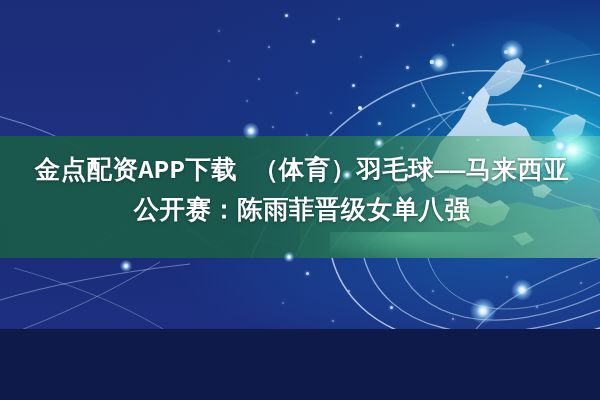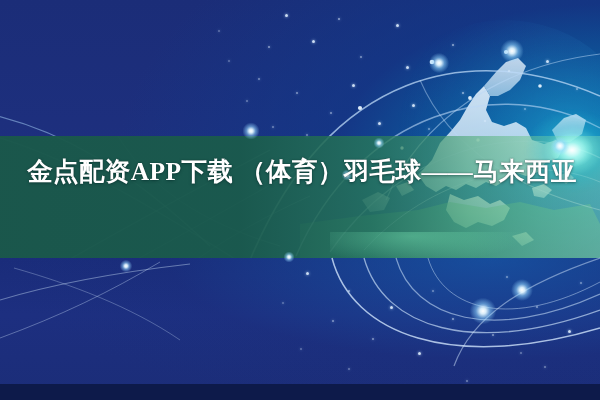--- a/index.html
+++ b/index.html
@@ -3,23 +3,23 @@
 <meta charset="utf-8">
 <style>
   html, body {
     margin: 0;
     padding: 0;
     background: #0d1a4a;
   }
   #stage {
     position: relative;
     width: 600px;
-    height: 384px;
+    height: 329px;
     overflow: hidden;
-    font-family: Liberation Serif, serif;
+    font-family: Liberation Mono, monospace;
     background: #404040;
   }
 
   
   .layer {
     position: absolute;
     inset: 0;
     pointer-events: none;
   }
   #bg-base {
@@ -302,15 +302,16 @@
   <div class="pt" style="left:404px;top:386px;width:2px;height:2px;opacity:.45"></div>
   <div class="pt" style="left:348px;top:368px;width:2px;height:2px;opacity:.45"></div>
   <div class="pt" style="left:300px;top:348px;width:2px;height:2px;opacity:.4"></div>
   <div class="pt" style="left:282px;top:302px;width:2px;height:2px;opacity:.4"></div>
   <div class="pt" style="left:506px;top:276px;width:2px;height:2px;opacity:.55"></div>
   <div class="pt" style="left:432px;top:290px;width:2px;height:2px;opacity:.5"></div>
   <div class="pt" style="left:520px;top:352px;width:2px;height:2px;opacity:.45"></div>
 
   <div id="headline">
     <div class="hl-line" id="hl-line-1">金点配资APP下载 （体育）羽毛球——马来西亚</div>
+    <div class="hl-line" id="hl-line-2">公开赛：陈雨菲晋级女单八强</div>
   </div>
 
 </div>
 
 </body></html>

